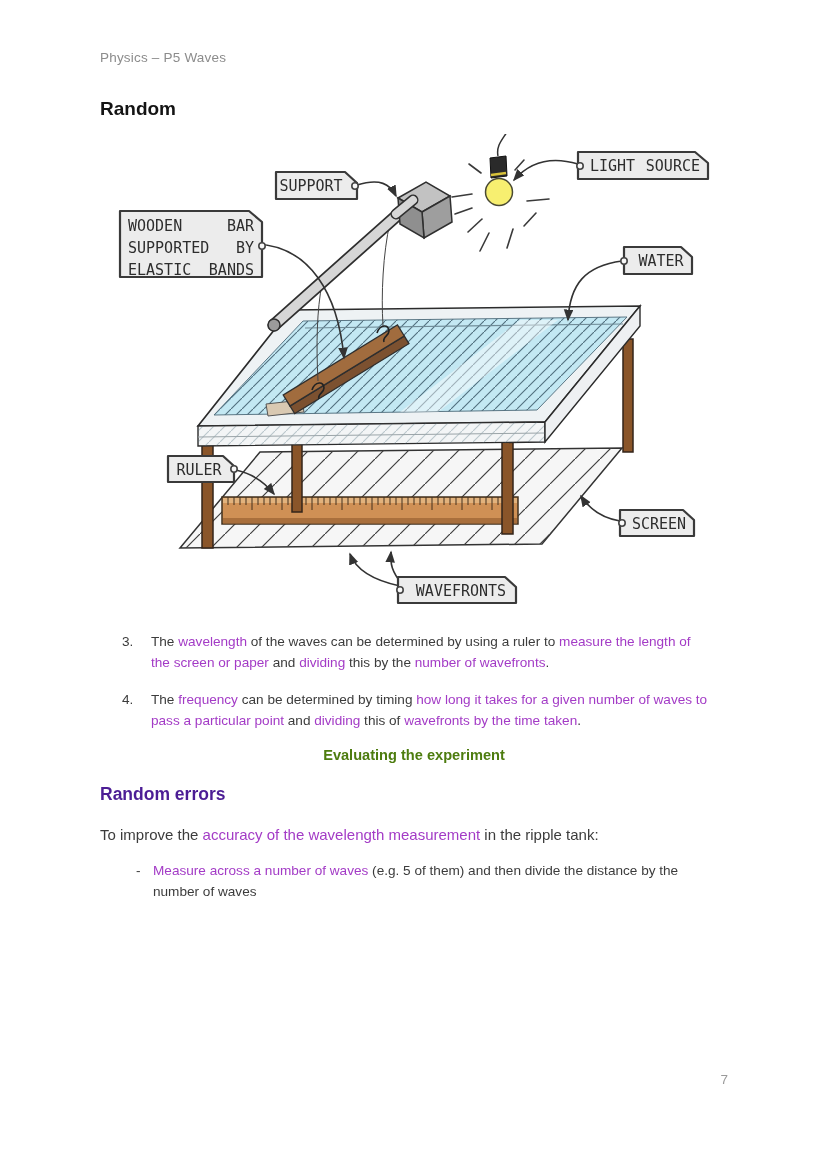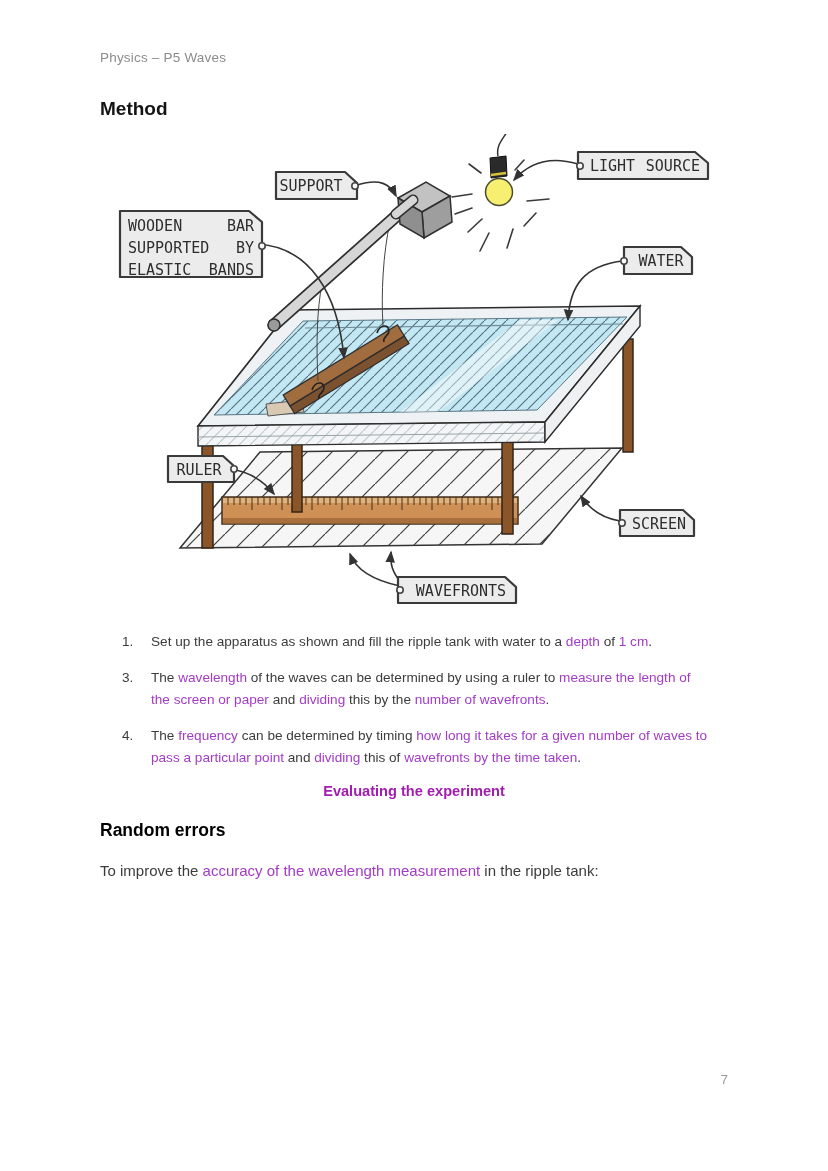--- a/index.html
+++ b/index.html
@@ -7,37 +7,37 @@
         font-family:"Liberation Sans",sans-serif;color:#3c3c3c;}
   .content{padding:0 100px;}
   .doc-header{margin:0;padding-top:50px;font-size:13.5px;color:#8c8c8c;letter-spacing:.2px;}
   .method-title{margin:33px 0 0 0;font-size:19px;font-weight:bold;color:#141414;}
   .diagram-wrap{margin-top:14px;margin-left:-100px;width:828px;height:482px;}
   .steps{margin-top:9px;}
   .step{margin-top:15px;font-size:13.6px;line-height:21.4px;}
   .step .num{display:inline-block;width:29px;margin-left:22px;vertical-align:top;}
   .step .txt{display:inline-block;width:562px;vertical-align:top;}
   .pp{color:var(--pp,#a33bc6);}
-  .eval-heading{margin:15px 0 0 0;text-align:center;font-size:14.6px;font-weight:bold;color:#a21caf;}
-  .random-heading{margin:21px 0 0 0;font-size:17.5px;font-weight:bold;color:#000000;}
+  .eval-heading{margin:15px 0 0 0;text-align:center;font-size:14.6px;font-weight:bold;color:#4d7c0f;}
+  .random-heading{margin:21px 0 0 0;font-size:17.5px;font-weight:bold;color:#4c1d95;}
   .improve{margin-top:19px;font-size:15px;line-height:21.4px;}
   .bullet{margin-top:15px;font-size:13.6px;line-height:21.4px;}
   .bullet .dash{display:inline-block;width:17px;margin-left:36px;vertical-align:top;}
   .bullet .txt{display:inline-block;width:558px;vertical-align:top;}
   .page-number{position:absolute;top:1072px;right:100px;font-size:13.5px;color:#9a9a9a;}
   
   .tagtxt{font-family:"DejaVu Sans Mono",monospace;font-size:15px;fill:#2d2d2d;}
 </style>
 </head>
 <body>
 
 <div class="page">
   <div class="content">
     <div class="doc-header">Physics – P5 Waves</div>
-    <h1 class="method-title">Method</h1>
+    <h1 class="method-title">Random</h1>
 
     <div class="diagram-wrap">
       <svg width="828" height="482" viewBox="0 0 828 482">
         <defs>
           <pattern id="wstripe" patternUnits="userSpaceOnUse" width="11" height="11">
             <path d="M-3,14 L14,-3" stroke="#4f6e7d" stroke-width="1.1"></path>
           </pattern>
           <pattern id="shatch" patternUnits="userSpaceOnUse" width="25" height="25">
             <path d="M-6,31 L31,-6" stroke="#3d3d3d" stroke-width="1.2"></path>
           </pattern>
@@ -176,24 +176,26 @@
           <g>
             <polygon points="398,443 505,443 516,453 516,469 398,469" fill="#ececec" stroke="#3a3a3a" stroke-width="2.2" stroke-linejoin="round"></polygon>
             <text class="tagtxt" x="461" y="462" text-anchor="middle">WAVEFRONTS</text>
             <circle cx="400" cy="456" r="3.2" fill="#f8f8f8" stroke="#444" stroke-width="1.6"></circle>
           </g>
         </g>
       </svg>
     </div>
 
     <div class="steps" id="steps">
-        <div class="step"><span class="num">1.</span><span class="txt"><span class="">Set up the apparatus as shown and fill the ripple tank with water to a </span><span class="pp">depth</span><span class=""> of </span><span class="pp">1 cm</span><span class="">.</span></span></div>
         <div class="step"><span class="num">3.</span><span class="txt"><span class="">The </span><span class="pp">wavelength</span><span class=""> of the waves can be determined by using a ruler to </span><span class="pp">measure the length of the screen or paper</span><span class=""> and </span><span class="pp">dividing</span><span class=""> this by the </span><span class="pp">number of wavefronts</span><span class="">.</span></span></div>
         <div class="step"><span class="num">4.</span><span class="txt"><span class="">The </span><span class="pp">frequency</span><span class=""> can be determined by timing </span><span class="pp">how long it takes for a given number of waves to pass a particular point</span><span class=""> and </span><span class="pp">dividing</span><span class=""> this of </span><span class="pp">wavefronts by the time taken</span><span class="">.</span></span></div>
       </div>
 
     <div class="eval-heading">Evaluating the experiment</div>
     <h2 class="random-heading">Random errors</h2>
     <div class="improve" id="improve"><span class="">To improve the </span><span class="pp">accuracy of the wavelength measurement</span><span class=""> in the ripple tank:</span></div>
+    <div class="bullet">
+      <span class="dash">-</span><span class="txt" id="bullet-txt"><span class="pp">Measure across a number of waves</span><span class=""> (e.g. 5 of them) and then divide the distance by the number of waves</span></span>
+    </div>
   </div>
 
   <div class="page-number">7</div>
 </div>
 
 </body></html>

